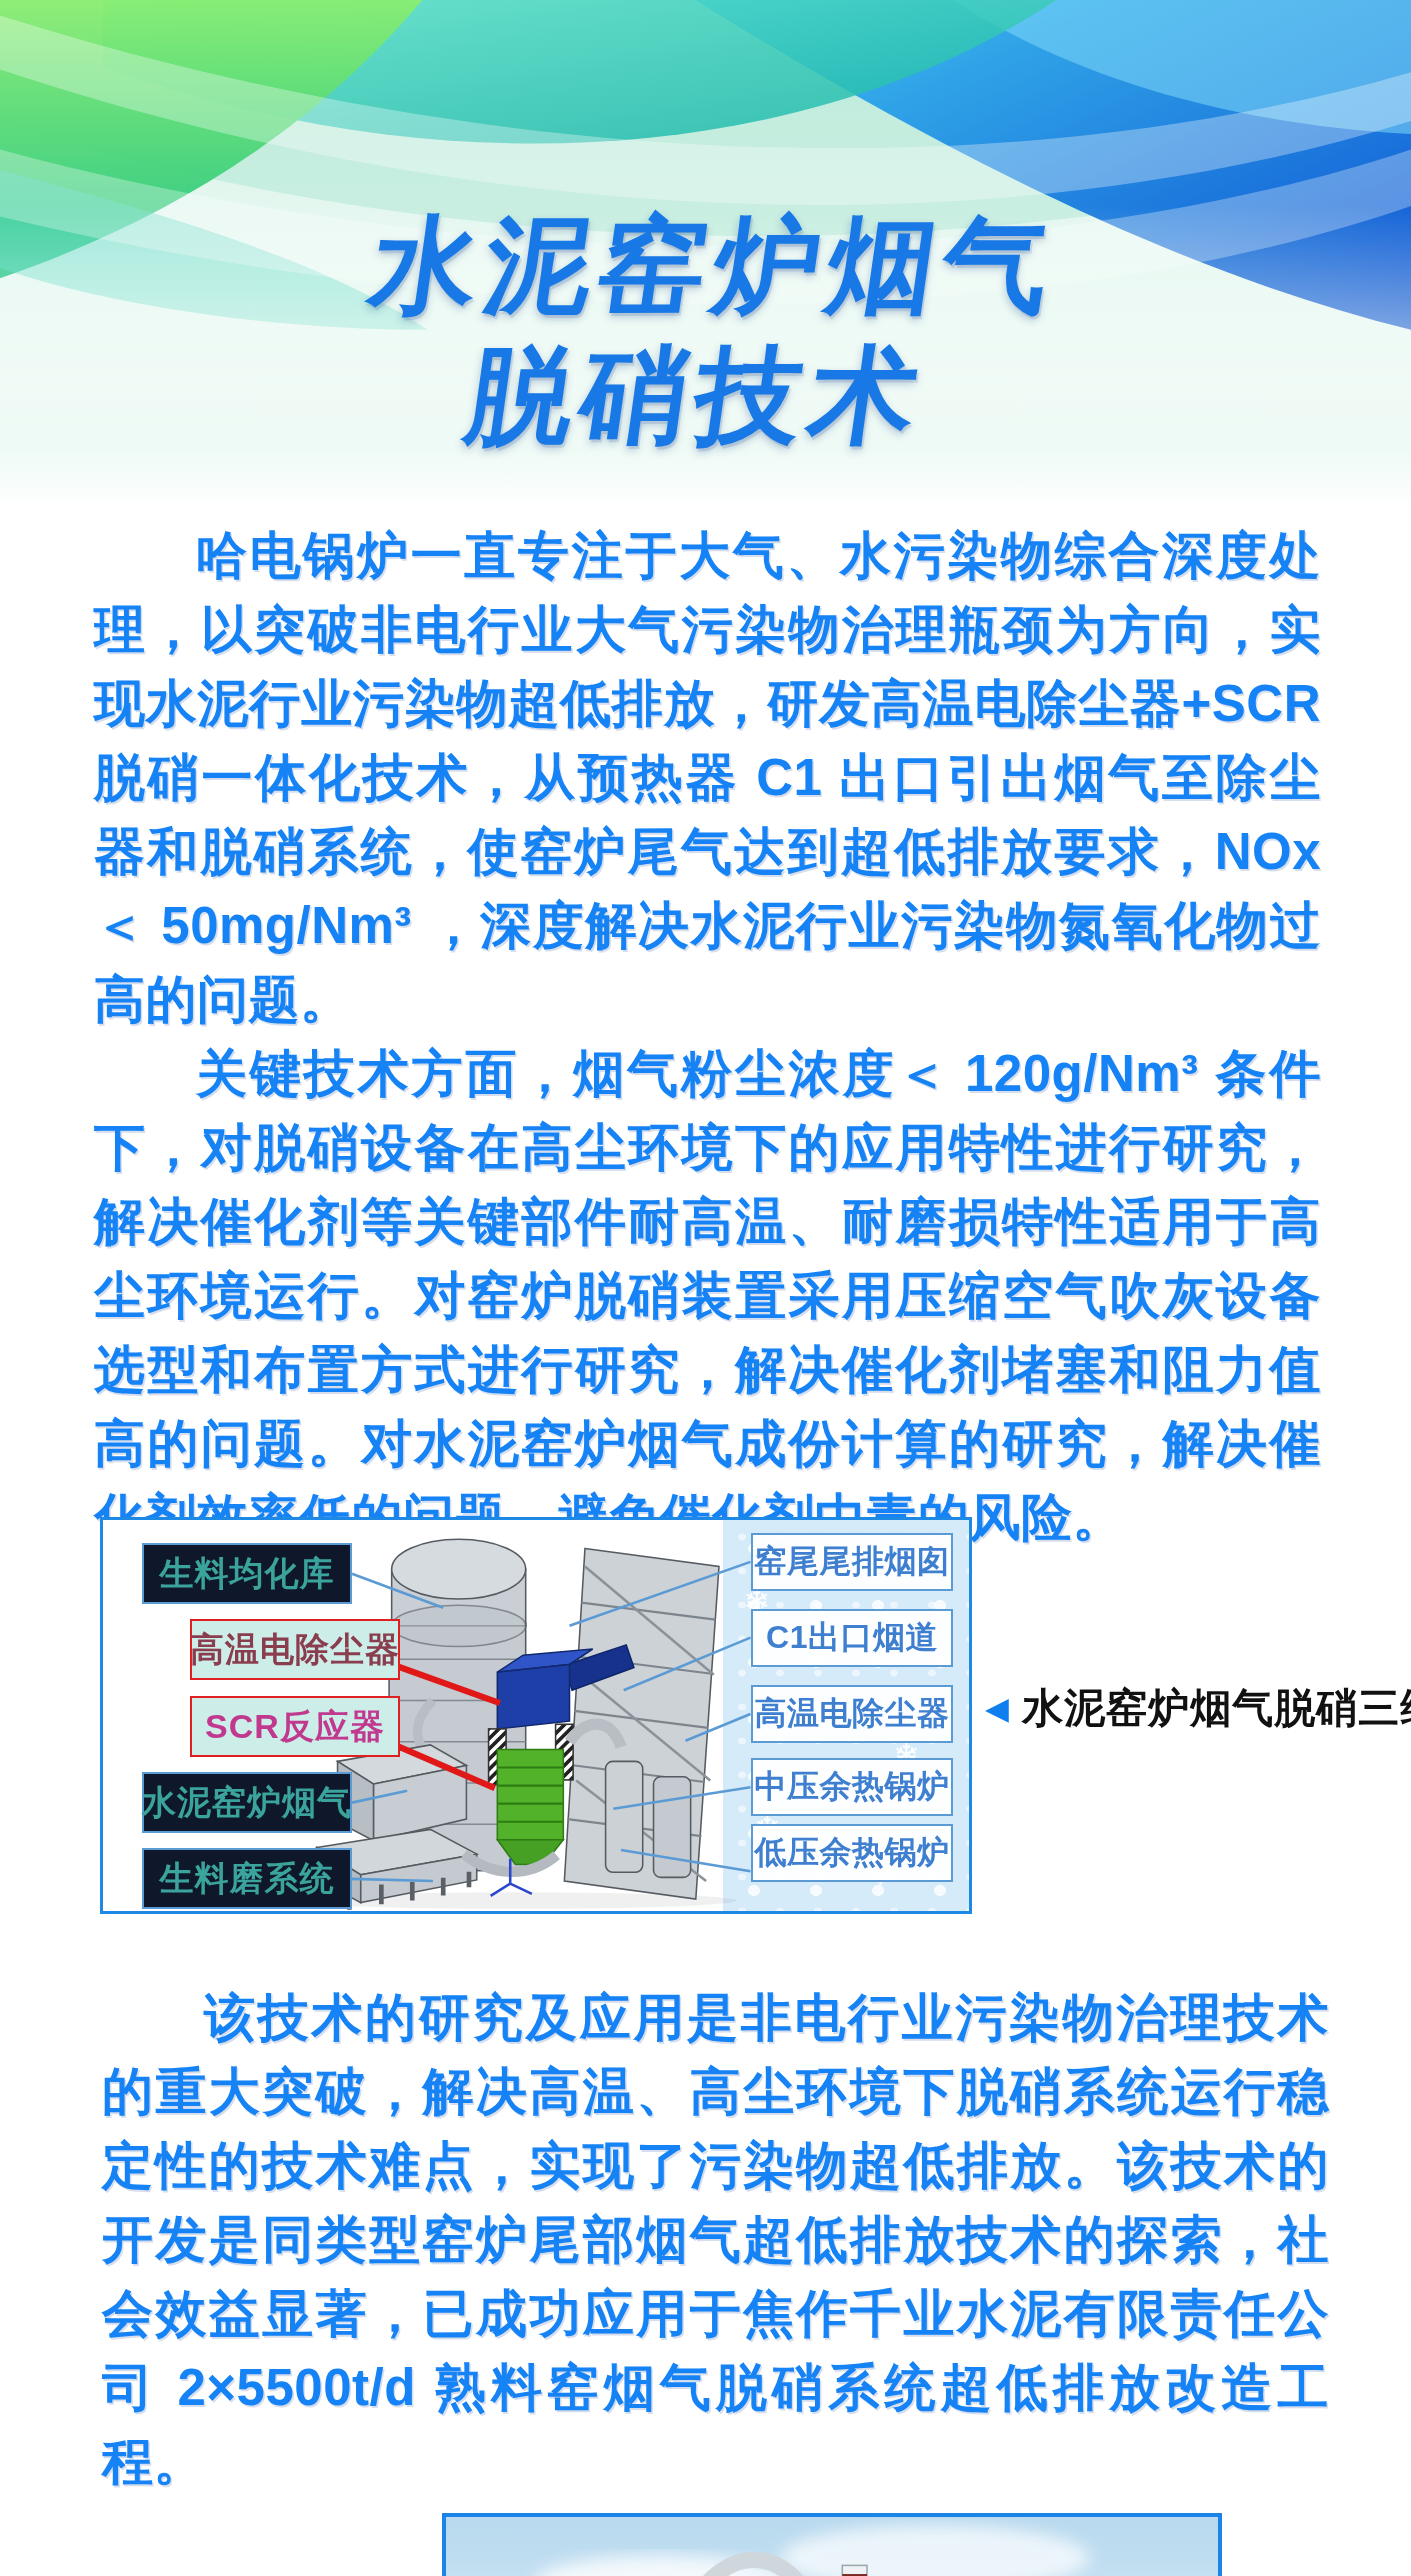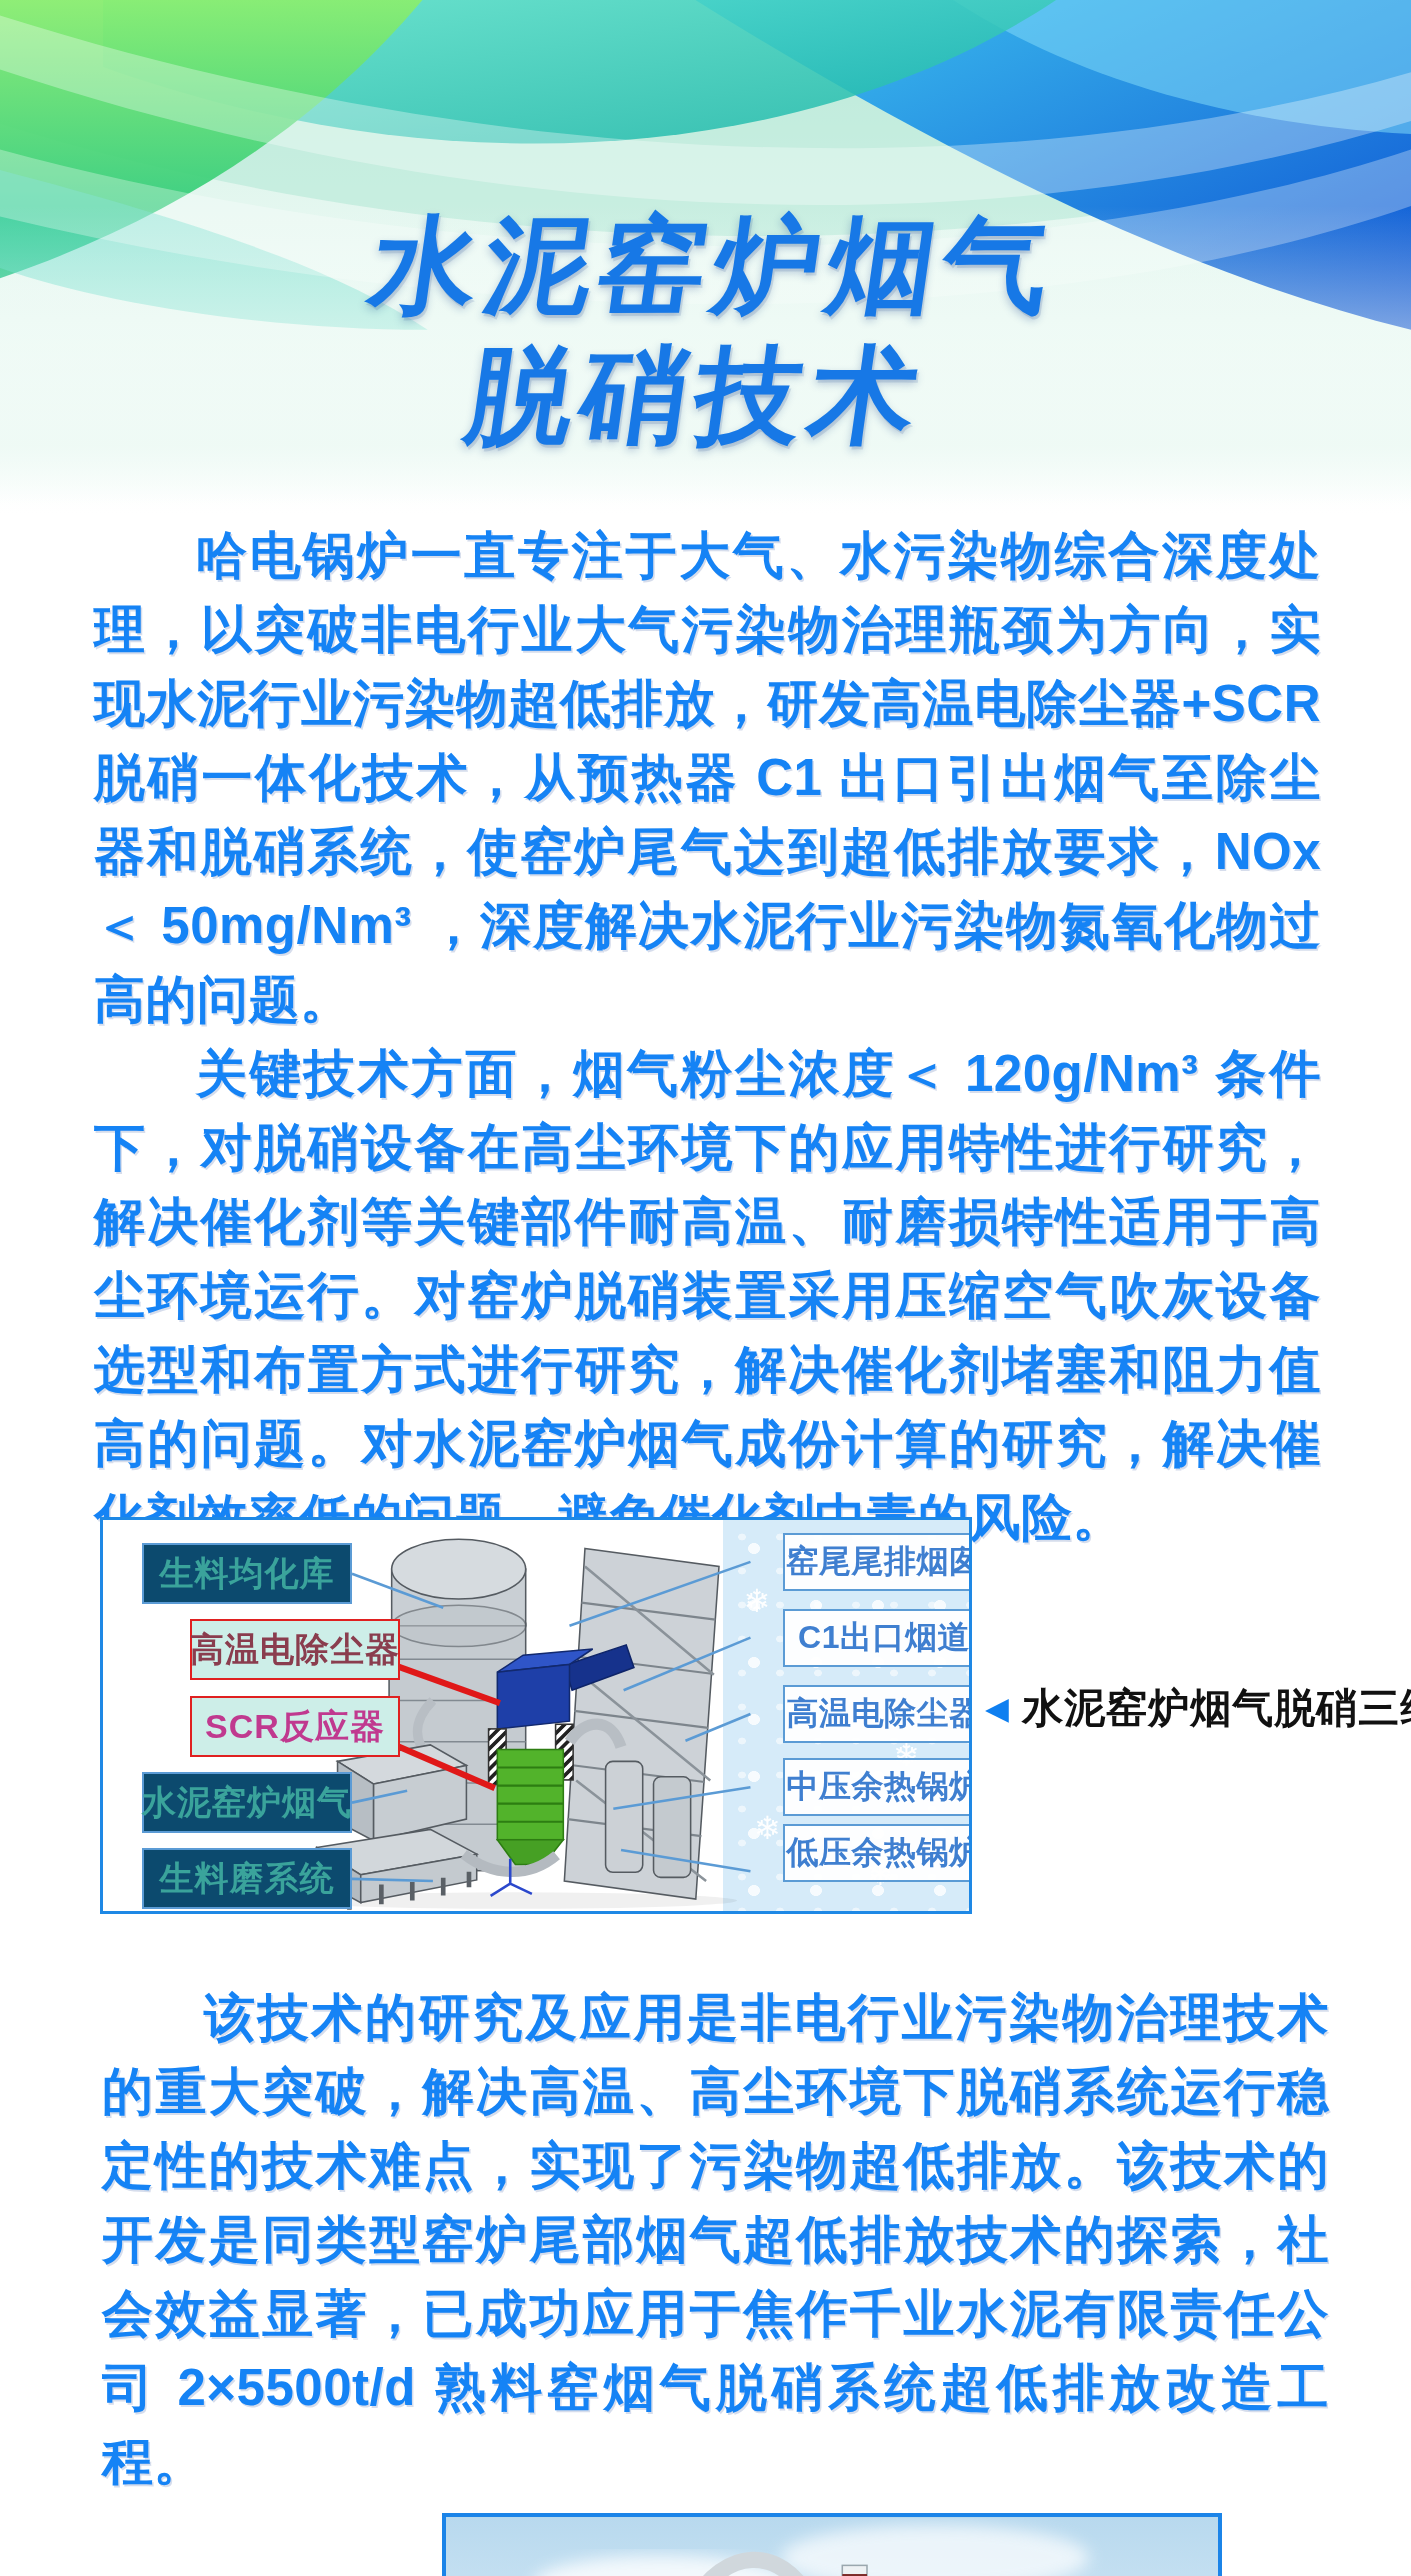--- a/index.html
+++ b/index.html
@@ -29,29 +29,29 @@
   .diagram-inner{position:absolute;inset:0;overflow:hidden;}
   .snow-strip{position:absolute;top:0;right:0;width:246px;height:100%;
     background-color:#d6ebf9;
     background-image:radial-gradient(rgba(255,255,255,.8) 5.7px, rgba(255,255,255,0) 6.2px),
                      radial-gradient(rgba(255,255,255,.55) 3.6px, rgba(255,255,255,0) 4.1px);
     background-size:62px 57px,38px 34px;}
   .snow-strip span{position:absolute;color:rgba(255,255,255,.95);font-size:32px;}
   .model-svg{position:absolute;left:0;top:0;width:866px;height:391px;}
   .leader-svg{position:absolute;left:0;top:0;width:866px;height:391px;}
   .dlabel{position:absolute;display:flex;align-items:center;justify-content:center;
-    box-sizing:border-box;background:#0c4a6e;font-weight:700;white-space:nowrap;}
+    box-sizing:border-box;background:#0f172a;font-weight:700;white-space:nowrap;}
   .dlabel.teal{border:2.1px solid #5b9bd5;color:#3aa39b;font-size:34px;letter-spacing:1px;}
   .dlabel.redbox{border:2.6px solid #e02020;background:#cdeee8;font-size:34px;letter-spacing:1px;margin-left:48px;}
   .dlabel.redbox.maroon{color:#8a3d4e;font-weight:800;}
   .dlabel.redbox.magenta{color:#c0398f;font-weight:800;text-align:right;}
   .dlabel.rightbox{border:2.1px solid #5b9bd5;background:rgba(255,255,255,.94);
     color:#3f7fd0;font-size:32px;letter-spacing:0.5px;}
   .lb{left:39px;width:210px;height:61px;}
-  .rb{left:648px;width:202px;height:58px;margin-left:32px;}
+  .rb{left:648px;width:202px;height:58px;}
   
   .diagram-caption{position:absolute;left:985px;top:1681px;display:flex;align-items:center;gap:13.4px;z-index:2;}
   .tri-left{color:#0f7ff0;font-size:31px;line-height:31px;}
   .diagram-caption .cap-text{color:#111;font-size:41px;font-weight:700;letter-spacing:1px;white-space:nowrap;}
   
   .photo{position:absolute;left:442px;top:2513px;width:780px;height:394px;
     box-sizing:border-box;border:4.1px solid #1b84e8;background:#dcecf7;z-index:2;}
   
   .logo{position:absolute;left:495px;top:3084px;z-index:3;}
 </style>

